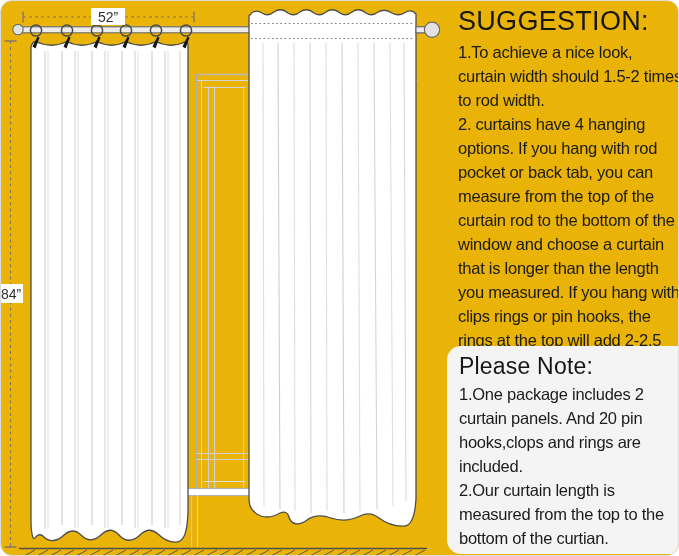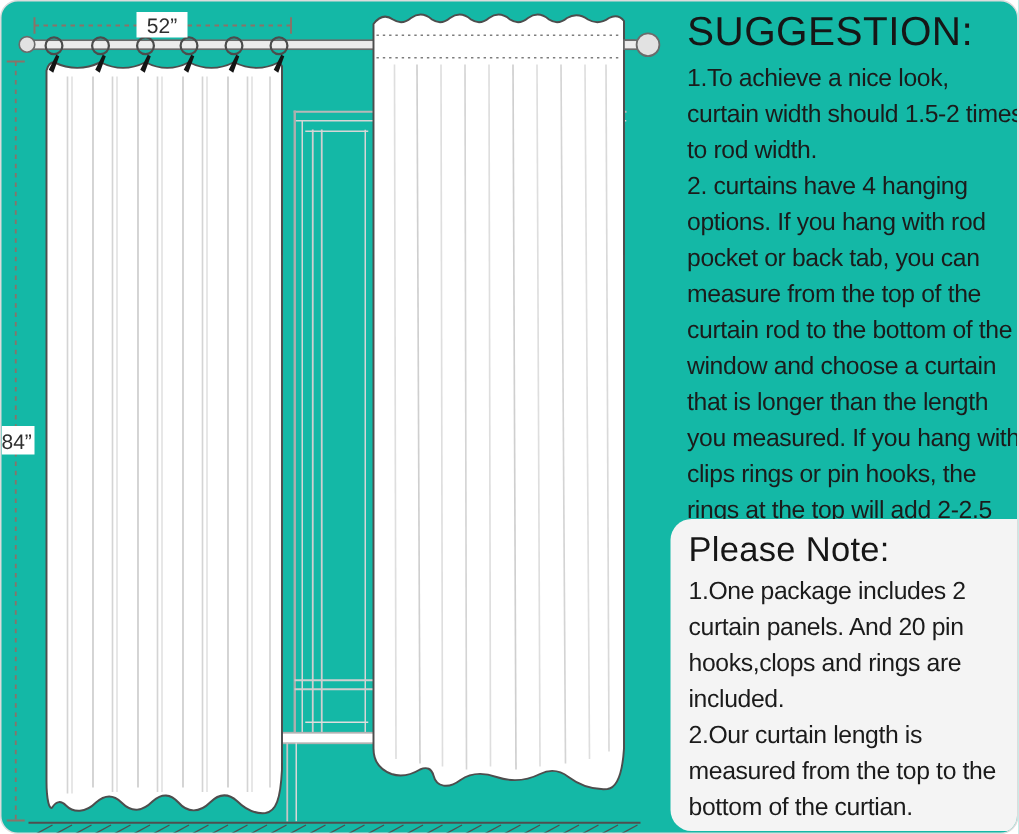--- a/index.html
+++ b/index.html
@@ -1,19 +1,19 @@
 <!DOCTYPE html>
 <html><head>
 <meta charset="utf-8">
 <style>
   html,body{margin:0;padding:0;background:#ffffff;}
   .stage{
     position:relative;
     width:679px;height:556px;
-    background:#14b8a6;
+    background:#eab308;
     border:1px solid #dcdcdc;
     border-radius:12px;
     box-sizing:border-box;
     overflow:hidden;
     font-family:"Liberation Sans", sans-serif;
   }
   .diagram-svg{position:absolute;left:0;top:0;}
   .right-col{
     position:absolute;left:457px;top:5px;width:226px;
     color:#1b1b1b;

